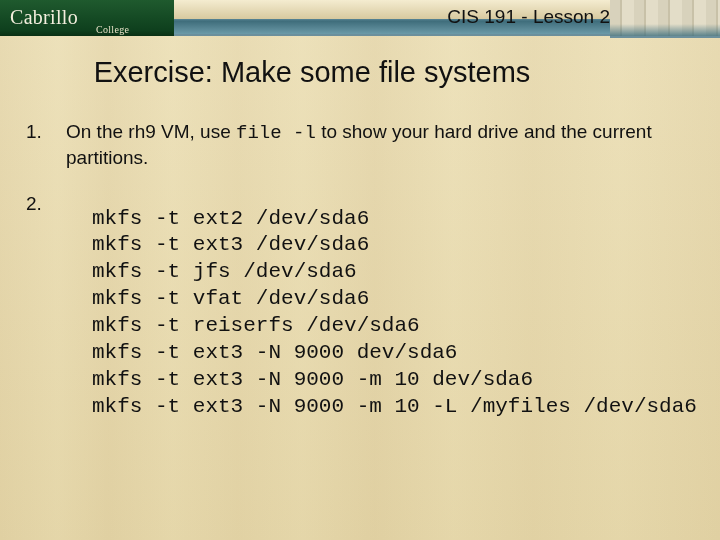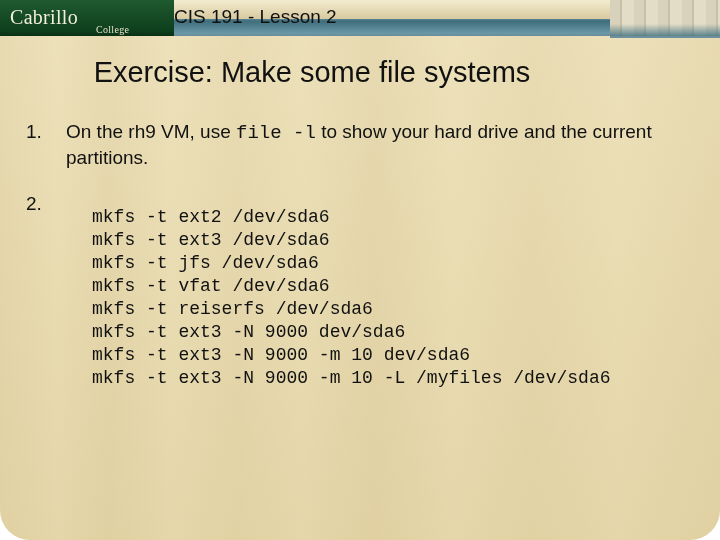--- a/index.html
+++ b/index.html
@@ -17,21 +17,20 @@
     background:
       linear-gradient(90deg,
         rgba(180,150,95,0.12) 0%, rgba(200,180,130,0.05) 8%,
         rgba(180,150,95,0.12) 15%, rgba(200,180,130,0.04) 24%,
         rgba(180,150,95,0.10) 33%, rgba(200,180,130,0.05) 42%,
         rgba(180,150,95,0.13) 52%, rgba(200,180,130,0.04) 63%,
         rgba(180,150,95,0.10) 74%, rgba(200,180,130,0.05) 86%,
         rgba(180,150,95,0.12) 100%),
       linear-gradient(180deg, #efe4be 0%, #e6d8ab 100%);
     box-sizing: border-box;
-    border-radius: 30px;
   }
   .banner {
     position: absolute;
     left: 0; top: 0;
     width: 720px;
     height: 36px;
     display: flex;
     align-items: stretch;
   }
   .banner-logo {
@@ -65,21 +64,21 @@
     color: #d7d0b2;
     letter-spacing: 0.2px;
   }
   .banner-mid {
     flex: 1;
     background: linear-gradient(180deg, #f4ecd0 0%, #d8caa0 55%, #5e8a9a 55%, #3f6d7b 62%, #6b9aa8 100%);
     position: relative;
     border-bottom: 2px solid #6b8f9c;
     display: flex;
     align-items: center;
-    justify-content: flex-start;
+    justify-content: flex-end;
   }
   .banner-title {
     font-size: 19px;
     color: #111;
     padding-bottom: 1px;
     font-family: Verdana, sans-serif;
   }
   .banner-photo {
     width: 110px;
     height: 36px;
@@ -127,21 +126,21 @@
   }
   .txt {
     flex: 1;
   }
   code.inline {
     font-family: "Courier New", monospace;
     font-size: 19px;
   }
   .codeblock {
     font-family: "Courier New", monospace;
-    font-size: 18px;
+    font-size: 21px;
     white-space: pre;
     line-height: 1.28;
     margin-top: 14px;
     margin-left: 26px;
     color: #111;
   }
 </style>
 </head>
 <body>
 

